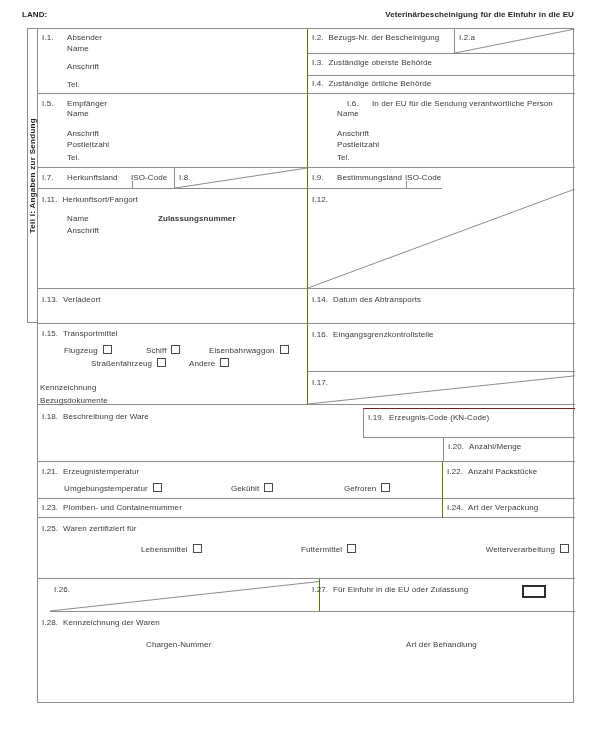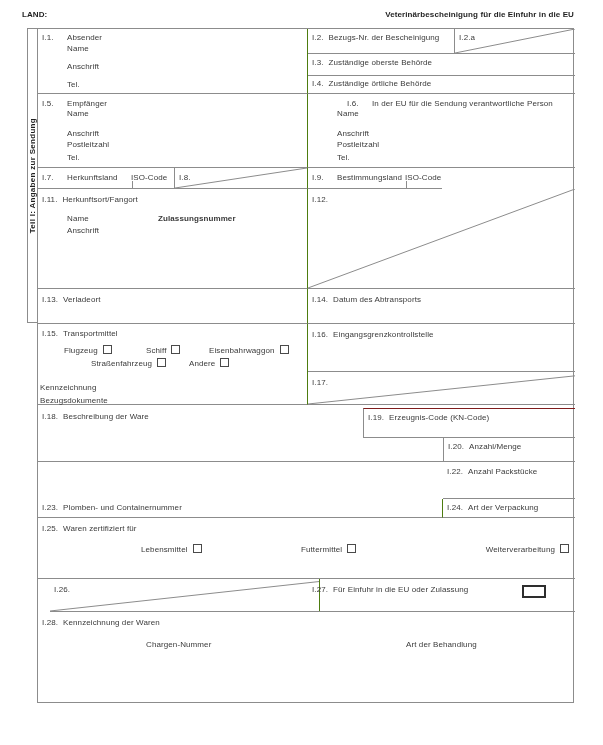--- a/index.html
+++ b/index.html
@@ -160,20 +160,26 @@
     <div class="cell bb" style="left:0;top:376px;width:537px;height:57px;">
       <div class="fr" style="top:7px;"><span class="num-sm">I.18.</span><span>Beschreibung der Ware</span></div>
     </div>
     <div class="cell bt bl bb" style="left:325px;top:379px;width:212px;height:30px;">
       <div class="fr" style="top:4px;"><span class="num-sm">I.19.</span><span>Erzeugnis-Code (KN-Code)</span></div>
     </div>
     <div class="cell bl" style="left:405px;top:409px;width:132px;height:24px;">
       <div class="fr" style="top:4px;"><span class="num-sm">I.20.</span><span>Anzahl/Menge</span></div>
     </div>
 
+    <div class="cell br bb" style="left:0;top:433px;width:405px;height:37px;">
+      <div class="fr" style="top:5px;"><span class="num-sm">I.21.</span><span>Erzeugnistemperatur</span></div>
+      <div class="opt" style="left:26px;top:21px;"><span>Umgebungstemperatur</span><span class="cb"></span></div>
+      <div class="opt" style="left:193px;top:21px;"><span>Gekühlt</span><span class="cb"></span></div>
+      <div class="opt" style="left:306px;top:21px;"><span>Gefroren</span><span class="cb"></span></div>
+    </div>
     <div class="cell bb" style="left:405px;top:433px;width:132px;height:37px;">
       <div class="fr" style="top:5px;"><span class="num-sm">I.22.</span><span>Anzahl Packstücke</span></div>
     </div>
 
     <div class="cell br bb" style="left:0;top:470px;width:405px;height:19px;">
       <div class="fr" style="top:4px;"><span class="num-sm">I.23.</span><span>Plomben- und Containernummer</span></div>
     </div>
     <div class="cell bb" style="left:405px;top:470px;width:132px;height:19px;">
       <div class="fr" style="top:4px;"><span class="num-sm">I.24.</span><span>Art der Verpackung</span></div>
     </div>

